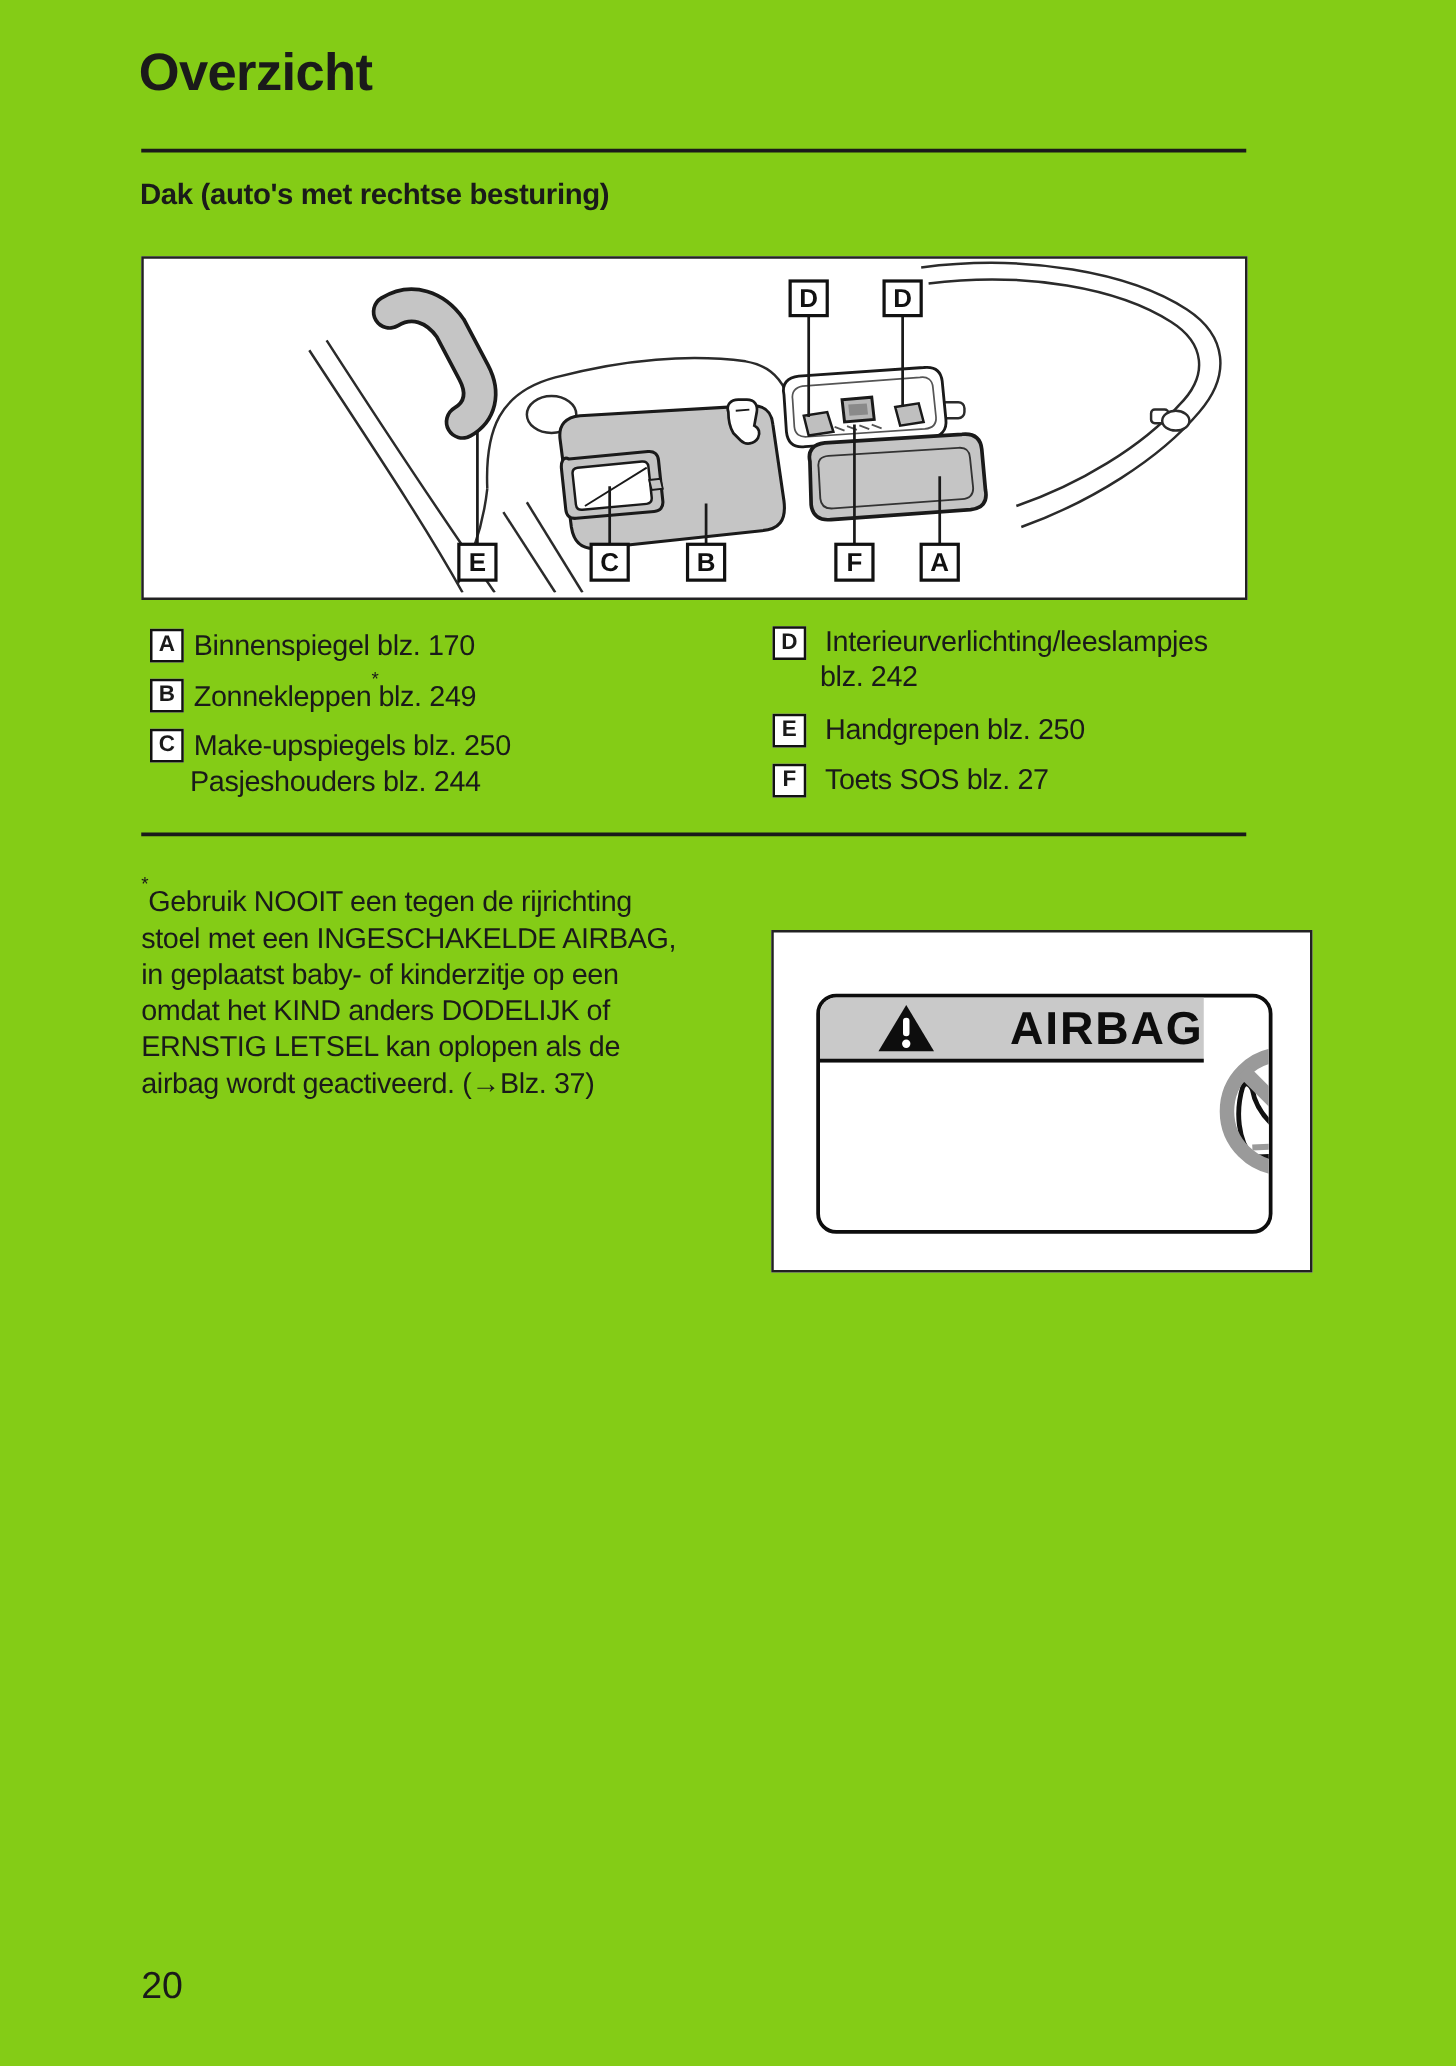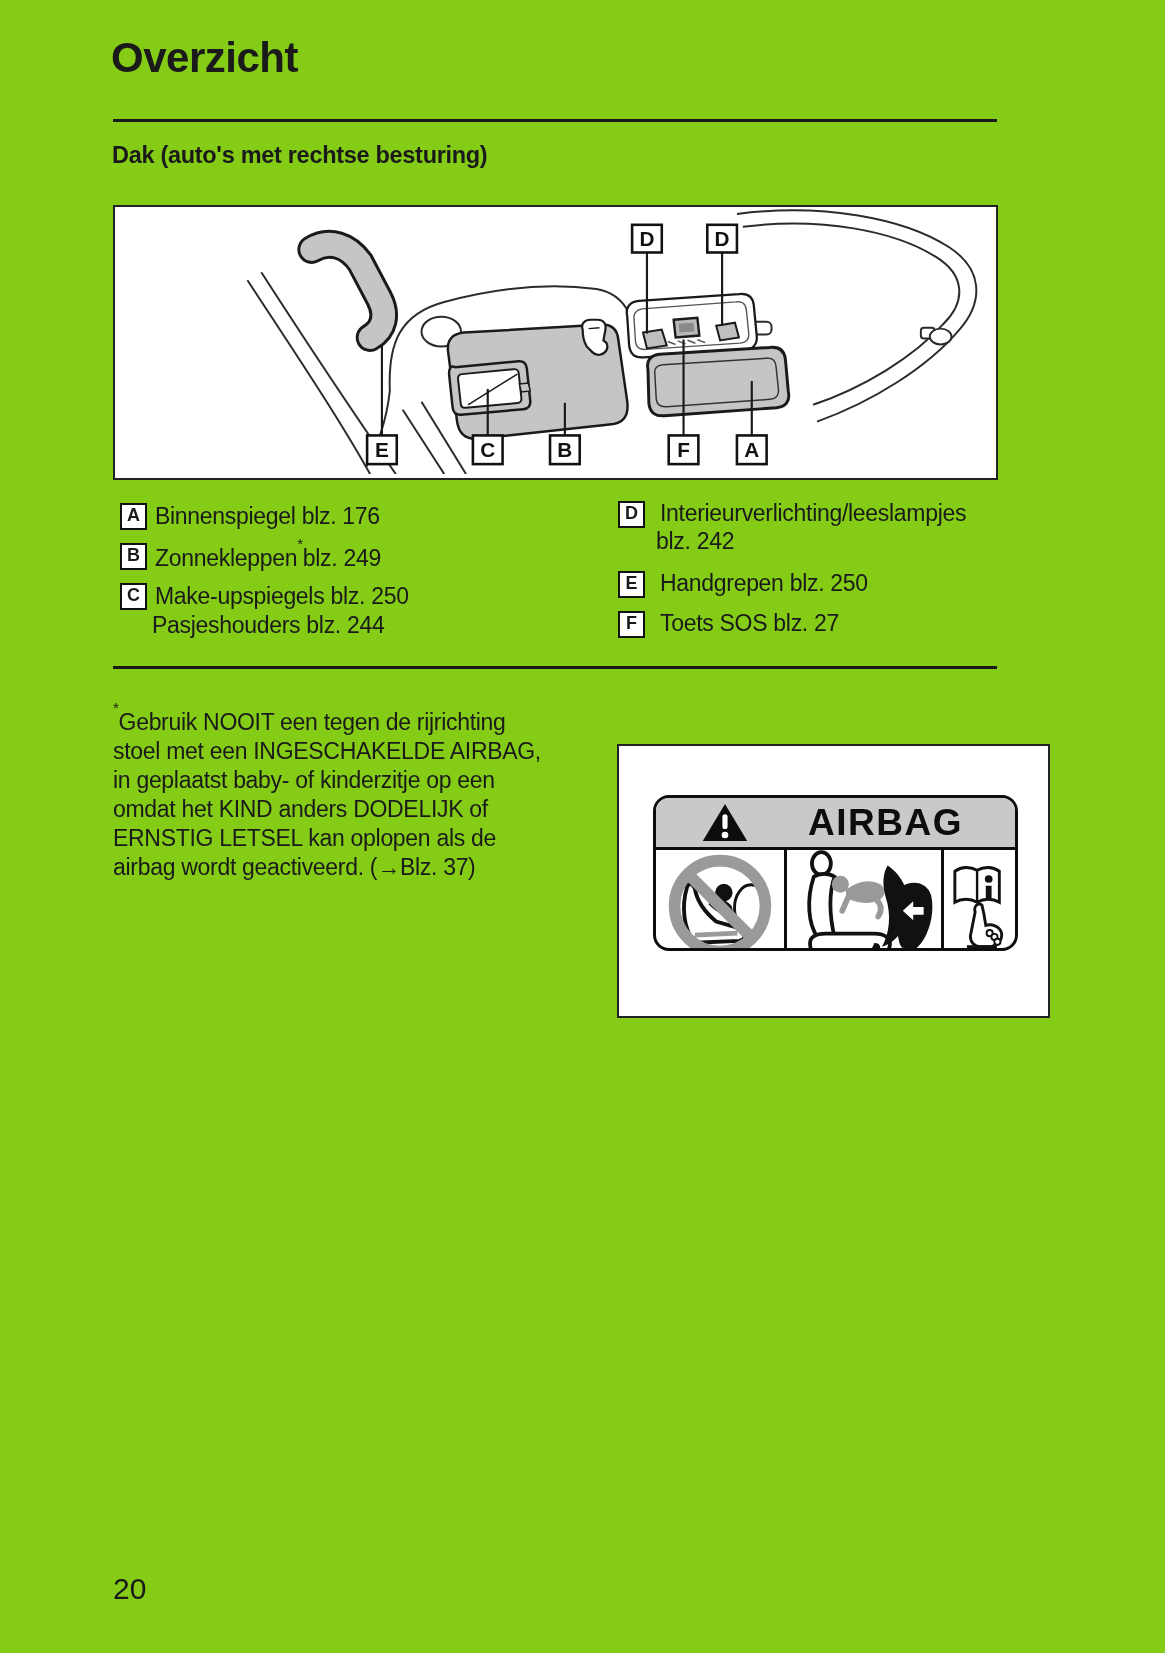--- a/index.html
+++ b/index.html
@@ -19,23 +19,23 @@
     width:27px;height:27px;border:2.5px solid #111;box-sizing:border-box;background:#fff;
     font-size:18px;font-weight:bold;text-align:center;line-height:21px;color:#1a1a1a;
   }
   .legend-text{font-size:23px;letter-spacing:-0.3px;white-space:nowrap;}
   .sup-star{font-size:15px;position:relative;top:-8px;}
   
   .footnote-line{font-size:23px;letter-spacing:-0.3px;line-height:29px;white-space:nowrap;}
   
   .airbag-box{left:617px;top:744px;width:429px;height:270px;border:2px solid #222;background:#fff;}
   .airbag-label{
-    position:absolute;left:34px;top:49px;width:365px;height:156px;box-sizing:border-box;
+    position:absolute;left:34px;top:49px;width:365px;height:192px;box-sizing:border-box;
     border:3.5px solid #0d0d0d;border-radius:16px;overflow:hidden;background:#fff;
-    display:flex;flex-direction:column;
+    display:flex;flex-direction:row;
   }
   .airbag-band{
     height:49px;background:#c9c9c9;border-bottom:3px solid #0d0d0d;
     display:flex;align-items:center;flex:0 0 auto;
   }
   .airbag-title{font-size:37px;font-weight:bold;letter-spacing:1.5px;color:#0d0d0d;margin-left:58px;}
   .airbag-body{flex:1;display:flex;}
   .airbag-cell{display:flex;align-items:center;justify-content:center;box-sizing:border-box;}
   .cell1{width:131px;border-right:3px solid #0d0d0d;}
   .cell2{width:157px;border-right:3px solid #0d0d0d;}
@@ -131,21 +131,21 @@
         <text x="568" y="460">B</text>
         <rect x="673" y="438" width="30" height="29" fill="#ffffff" stroke="#111111" stroke-width="2.6"></rect>
         <text x="688" y="460">F</text>
         <rect x="742" y="438" width="30" height="29" fill="#ffffff" stroke="#111111" stroke-width="2.6"></rect>
         <text x="757" y="460">A</text>
       </g>
     </svg>
   </div>
 
   <div class="abs keybox" style="left:120px;top:503px;">A</div>
-  <div class="abs legend-text" style="left:155px;top:503px;">Binnenspiegel blz. 176</div>
+  <div class="abs legend-text" style="left:155px;top:503px;">Binnenspiegel blz. 170</div>
 
   <div class="abs keybox" style="left:120px;top:543px;">B</div>
   <div class="abs legend-text" style="left:155px;top:543px;"><span>Zonnekleppen</span><sup class="sup-star">*</sup><span>blz. 249</span></div>
 
   <div class="abs keybox" style="left:120px;top:583px;">C</div>
   <div class="abs legend-text" style="left:155px;top:583px;">Make-upspiegels blz. 250</div>
   <div class="abs legend-text" style="left:152px;top:612px;">Pasjeshouders blz. 244</div>
 
   <div class="abs keybox" style="left:618px;top:501px;">D</div>
   <div class="abs legend-text" style="left:660px;top:500px;">Interieurverlichting/leeslampjes</div>

